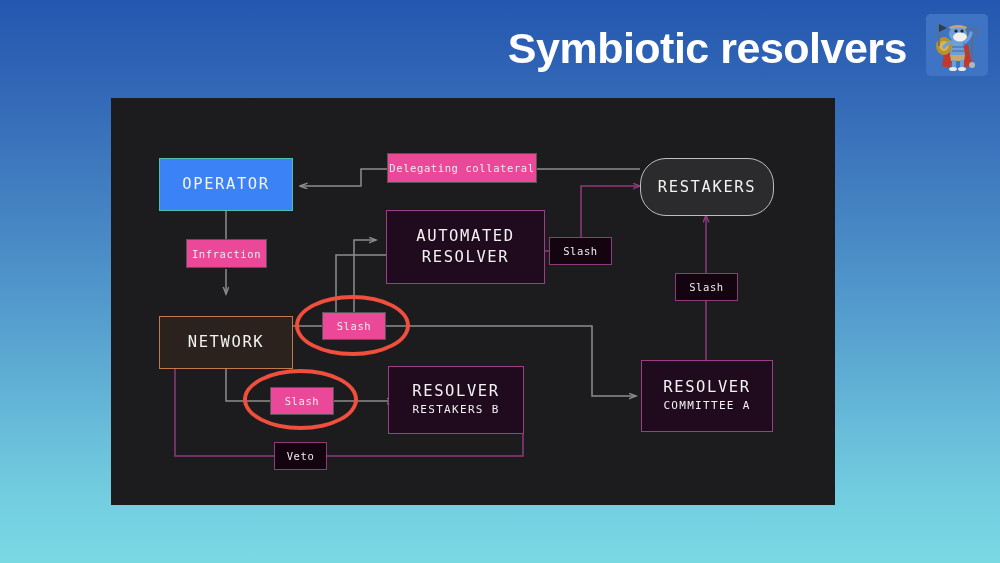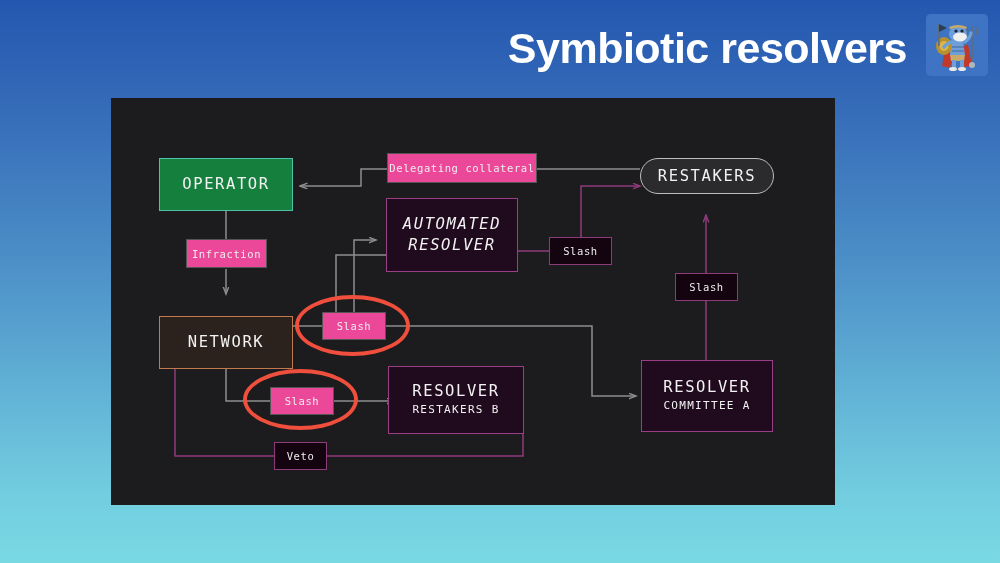--- a/index.html
+++ b/index.html
@@ -51,21 +51,21 @@
     display: flex; flex-direction: column;
     align-items: center; justify-content: center;
     font-family: "DejaVu Sans Mono", monospace;
     color: #f2f2f2;
     border: 1.6px solid #777;
     background: #262628;
   }
   .node .n-title { font-size: 15.5px; letter-spacing: 1.6px; line-height: 1.35; }
   .node .n-sub   { font-size: 11px;  letter-spacing: 1.3px; line-height: 1.5; }
 
-  .node-operator { border-color: #4fbfa8; background: #15803d; text-align: center; }
+  .node-operator { border-color: #4fbfa8; background: #3b82f6; text-align: center; }
   .node-network  { border-color: #c2794e; background: #2b211d; margin-top: 22px; }
   .node-restakers{ border-color: #bdbdbd; background: #2b2b2d; }
   .node-purple   { border-color: #9a3f86; background: #200a1d; }
 
   
   .chip {
     position: absolute;
     display: flex; align-items: center; justify-content: center;
     font-family: "DejaVu Sans Mono", monospace;
     font-size: 10.5px; letter-spacing: 0.6px;
@@ -174,25 +174,25 @@
     </svg>
 
     <div class="node node-operator" style="left:48px; top:60px; width:134px; height:53px;">
       <span class="n-title">OPERATOR</span>
     </div>
 
     <div class="node node-network" style="left:48px; top:196px; width:134px; height:53px;">
       <span class="n-title">NETWORK</span>
     </div>
 
-    <div class="node node-restakers" style="left:529px; top:60px; width:134px; height:36px;border-radius:26px;">
+    <div class="node node-restakers" style="left:529px; top:60px; width:134px; height:58px;border-radius:26px;">
       <span class="n-title">RESTAKERS</span>
     </div>
 
-    <div class="node node-purple" style="left:275px; top:100px; width:132px; height:74px;font-style:italic;">
+    <div class="node node-purple" style="left:275px; top:112px; width:159px; height:74px;">
       <span class="n-title">AUTOMATED</span>
       <span class="n-title">RESOLVER</span>
     </div>
 
     <div class="node node-purple" style="left:530px; top:262px; width:132px; height:72px;">
       <span class="n-title">RESOLVER</span>
       <span class="n-sub">COMMITTEE A</span>
     </div>
 
     <div class="node node-purple" style="left:277px; top:268px; width:136px; height:68px;">

